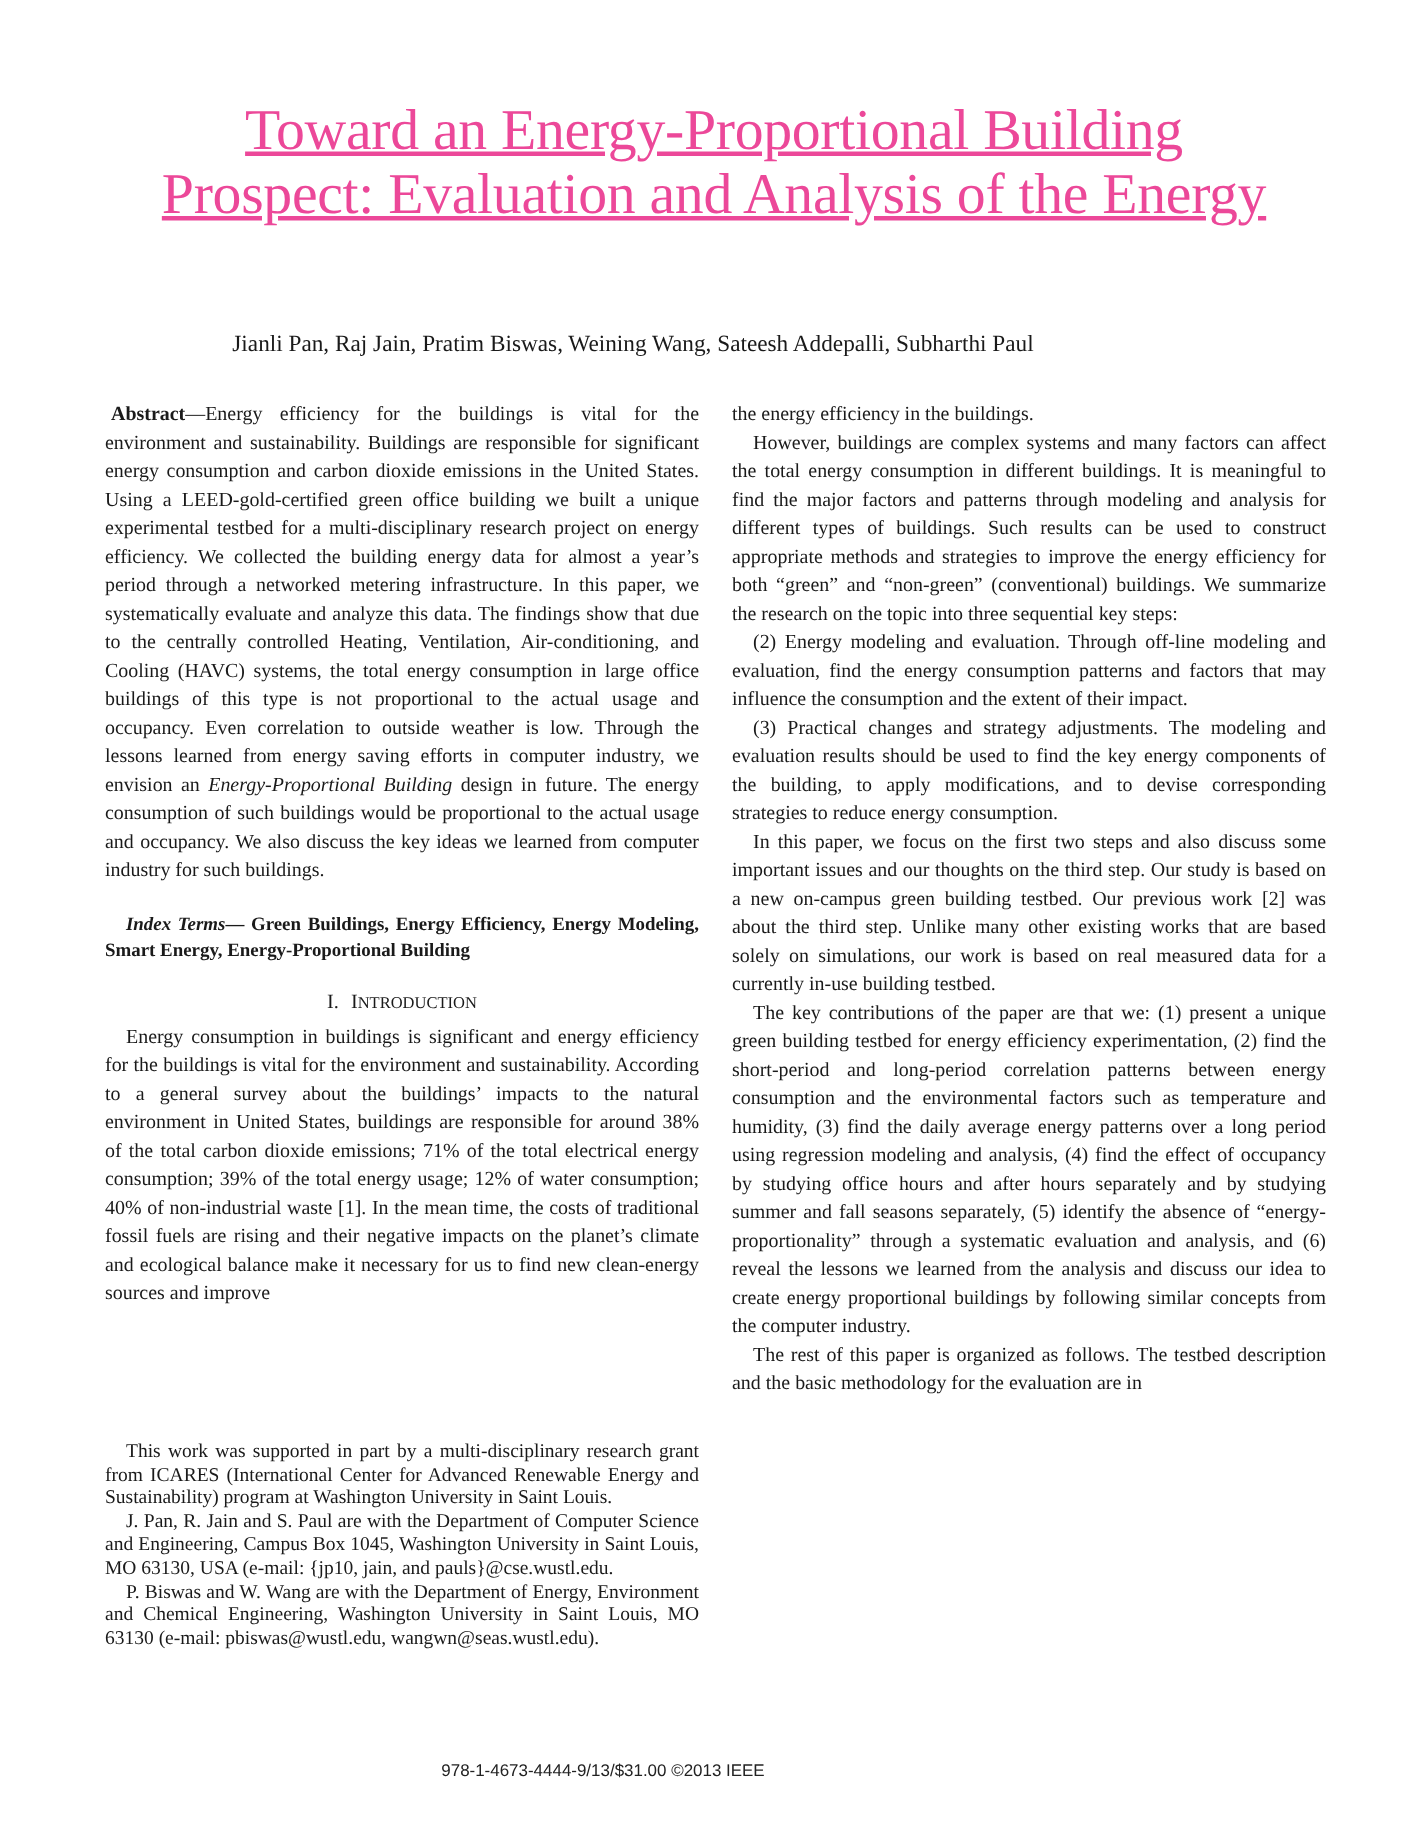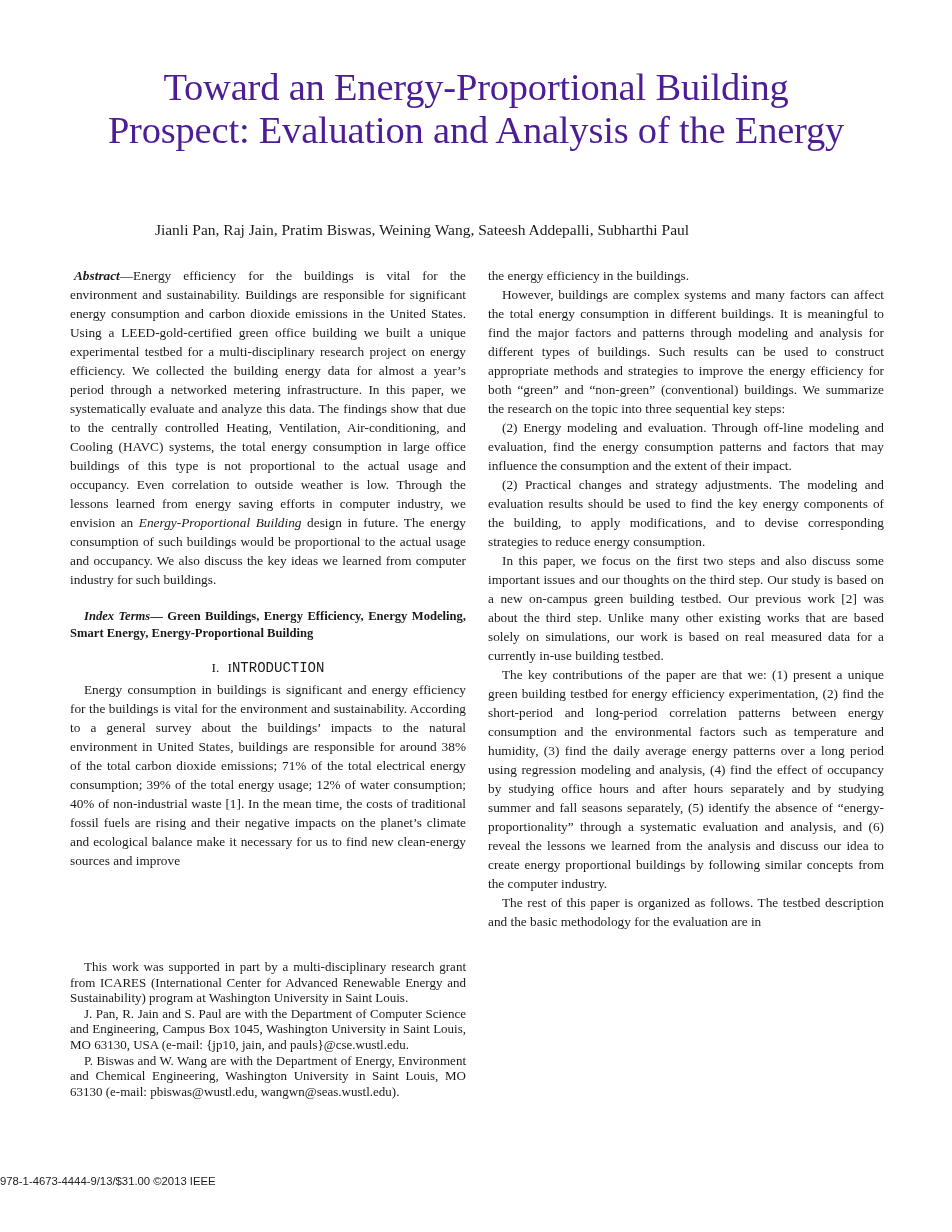--- a/index.html
+++ b/index.html
@@ -1,34 +1,34 @@
 <!DOCTYPE html>
 <html><head>
 <meta charset="utf-8">
 <style>
   html, body { margin: 0; padding: 0; background: #ffffff; }
   body { width: 952px; height: 1232px; position: relative; overflow: hidden; color: #1a1a1a; font-family: "Liberation Serif", "DejaVu Serif", serif; }
-  .title { position: absolute; left: 0; top: 66px; width: 952px; text-align: center; font-size: 38.5px; line-height: 43px; color: #4c1d95; font-weight: normal; margin: 0; letter-spacing: -0.2px; }
+  .title { position: absolute; left: 0; top: 66px; width: 952px; text-align: center; font-size: 38.5px; line-height: 43px; color: #ec4899; font-weight: normal; margin: 0; letter-spacing: -0.2px; text-decoration: underline; }
   .authors { position: absolute; left: 0; top: 220px; width: 844px; text-align: center; font-size: 15.5px; line-height: 20px; margin: 0; }
   .col { position: absolute; top: 266px; font-size: 13.3px; line-height: 19px; text-align: justify; }
   .col-left { left: 70px; width: 396px; }
   .col-right { left: 488px; width: 396px; }
   .col p { margin: 0; text-indent: 14px; }
   .col p.noindent { text-indent: 0; }
-  .abstract-label { font-style: italic; font-weight: bold; }
+  .abstract-label { font-weight: bold; }
   .abstract p { text-indent: 4px; }
   .index-terms { margin-top: 19px !important; font-weight: bold; font-size: 12.6px; line-height: 17px; }
   .index-terms .label { font-style: italic; font-weight: bold; }
   .section-heading { text-align: center; margin: 16px 0 2px 0; font-size: 13.5px; line-height: 19px; }
   .section-heading .num { margin-right: 8px; }
   .section-heading .big { font-size: 13.5px; }
-  .section-heading .small { font-size: 14px; font-family: Liberation Mono, monospace; }
+  .section-heading .small { font-size: 11px; }
   .footnotes { position: absolute; left: 70px; top: 959px; width: 396px; font-size: 13px; line-height: 15.6px; text-align: justify; }
   .footnotes p { margin: 0; text-indent: 14px; }
-  .footer { position: absolute; left: 0; top: 1175px; width: 804px; text-align: left; font-family: "Liberation Sans", "DejaVu Sans", sans-serif; font-size: 11.3px; color: #222; }
+  .footer { position: absolute; left: 0; top: 1175px; width: 804px; text-align: center; font-family: "Liberation Sans", "DejaVu Sans", sans-serif; font-size: 11.3px; color: #222; }
   em { font-style: italic; }
 </style>
 </head>
 <body>
 
 <h1 class="title">
   <div>Toward an Energy-Proportional Building</div>
   <div>Prospect: Evaluation and Analysis of the Energy</div>
 </h1>
 
@@ -51,19 +51,19 @@
 <div class="footnotes">
   <p>This work was supported in part by a multi-disciplinary research grant from ICARES (International Center for Advanced Renewable Energy and Sustainability) program at Washington University in Saint Louis.</p>
   <p>J. Pan, R. Jain and S. Paul are with the Department of Computer Science and Engineering, Campus Box 1045, Washington University in Saint Louis, MO 63130, USA (e-mail: {jp10, jain, and pauls}@cse.wustl.edu.</p>
   <p>P. Biswas and W. Wang are with the Department of Energy, Environment and Chemical Engineering, Washington University in Saint Louis, MO 63130 (e-mail: pbiswas@wustl.edu, wangwn@seas.wustl.edu).</p>
 </div>
 
 <div class="col col-right">
   <p class="noindent">the energy efficiency in the buildings.</p>
   <p>However, buildings are complex systems and many factors can affect the total energy consumption in different buildings. It is meaningful to find the major factors and patterns through modeling and analysis for different types of buildings. Such results can be used to construct appropriate methods and strategies to improve the energy efficiency for both “green” and “non-green” (conventional) buildings. We summarize the research on the topic into three sequential key steps:</p>
   <p>(2) Energy modeling and evaluation. Through off-line modeling and evaluation, find the energy consumption patterns and factors that may influence the consumption and the extent of their impact.</p>
-  <p>(2) Practical changes and strategy adjustments. The modeling and evaluation results should be used to find the key energy components of the building, to apply modifications, and to devise corresponding strategies to reduce energy consumption.</p>
+  <p>(3) Practical changes and strategy adjustments. The modeling and evaluation results should be used to find the key energy components of the building, to apply modifications, and to devise corresponding strategies to reduce energy consumption.</p>
   <p>In this paper, we focus on the first two steps and also discuss some important issues and our thoughts on the third step. Our study is based on a new on-campus green building testbed. Our previous work [2] was about the third step. Unlike many other existing works that are based solely on simulations, our work is based on real measured data for a currently in-use building testbed.</p>
   <p>The key contributions of the paper are that we: (1) present a unique green building testbed for energy efficiency experimentation, (2) find the short-period and long-period correlation patterns between energy consumption and the environmental factors such as temperature and humidity, (3) find the daily average energy patterns over a long period using regression modeling and analysis, (4) find the effect of occupancy by studying office hours and after hours separately and by studying summer and fall seasons separately, (5) identify the absence of “energy-proportionality” through a systematic evaluation and analysis, and (6) reveal the lessons we learned from the analysis and discuss our idea to create energy proportional buildings by following similar concepts from the computer industry.</p>
   <p>The rest of this paper is organized as follows. The testbed description and the basic methodology for the evaluation are in</p>
 </div>
 
 <div class="footer">978-1-4673-4444-9/13/$31.00 ©2013 IEEE</div>
 
 </body></html>

